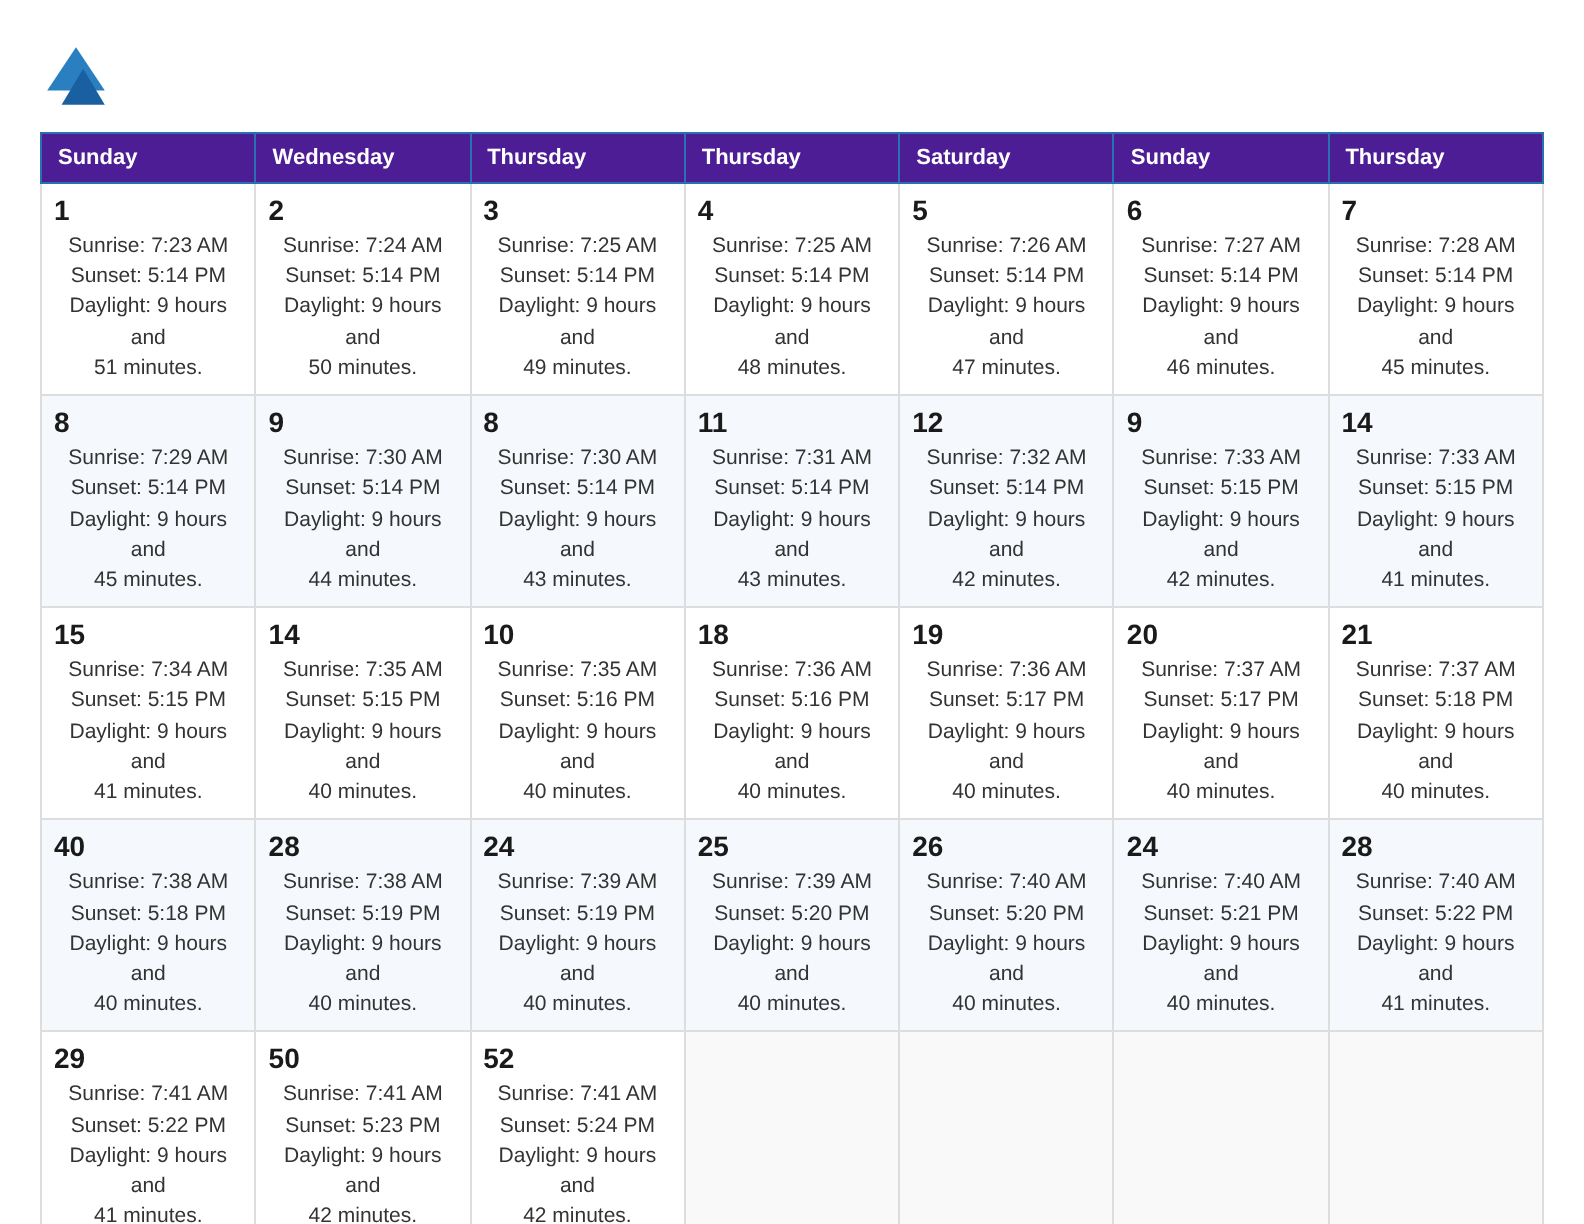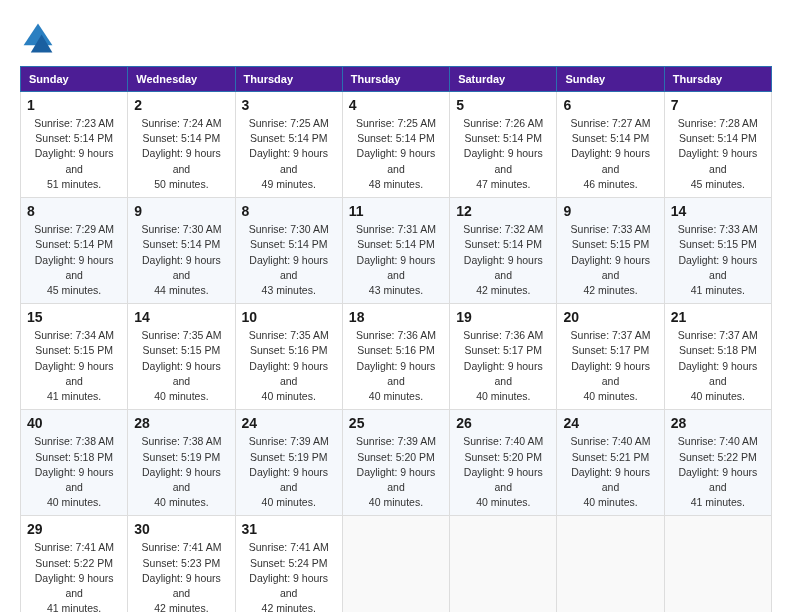--- a/index.html
+++ b/index.html
@@ -240,25 +240,25 @@
           <span class="day-num">28</span>
           <div class="cell-content">Sunrise: 7:40 AM<br>Sunset: 5:22 PM<br>Daylight: 9 hours and<br>41 minutes.</div>
         </td>
       </tr>
       <tr>
         <td>
           <span class="day-num">29</span>
           <div class="cell-content">Sunrise: 7:41 AM<br>Sunset: 5:22 PM<br>Daylight: 9 hours and<br>41 minutes.</div>
         </td>
         <td>
-          <span class="day-num">30</span>
+          <span class="day-num">50</span>
           <div class="cell-content">Sunrise: 7:41 AM<br>Sunset: 5:23 PM<br>Daylight: 9 hours and<br>42 minutes.</div>
         </td>
         <td>
-          <span class="day-num">31</span>
+          <span class="day-num">52</span>
           <div class="cell-content">Sunrise: 7:41 AM<br>Sunset: 5:24 PM<br>Daylight: 9 hours and<br>42 minutes.</div>
         </td>
         <td class="empty-cell"></td>
         <td class="empty-cell"></td>
         <td class="empty-cell"></td>
         <td class="empty-cell"></td>
       </tr>
     </tbody>
 </table>
 

